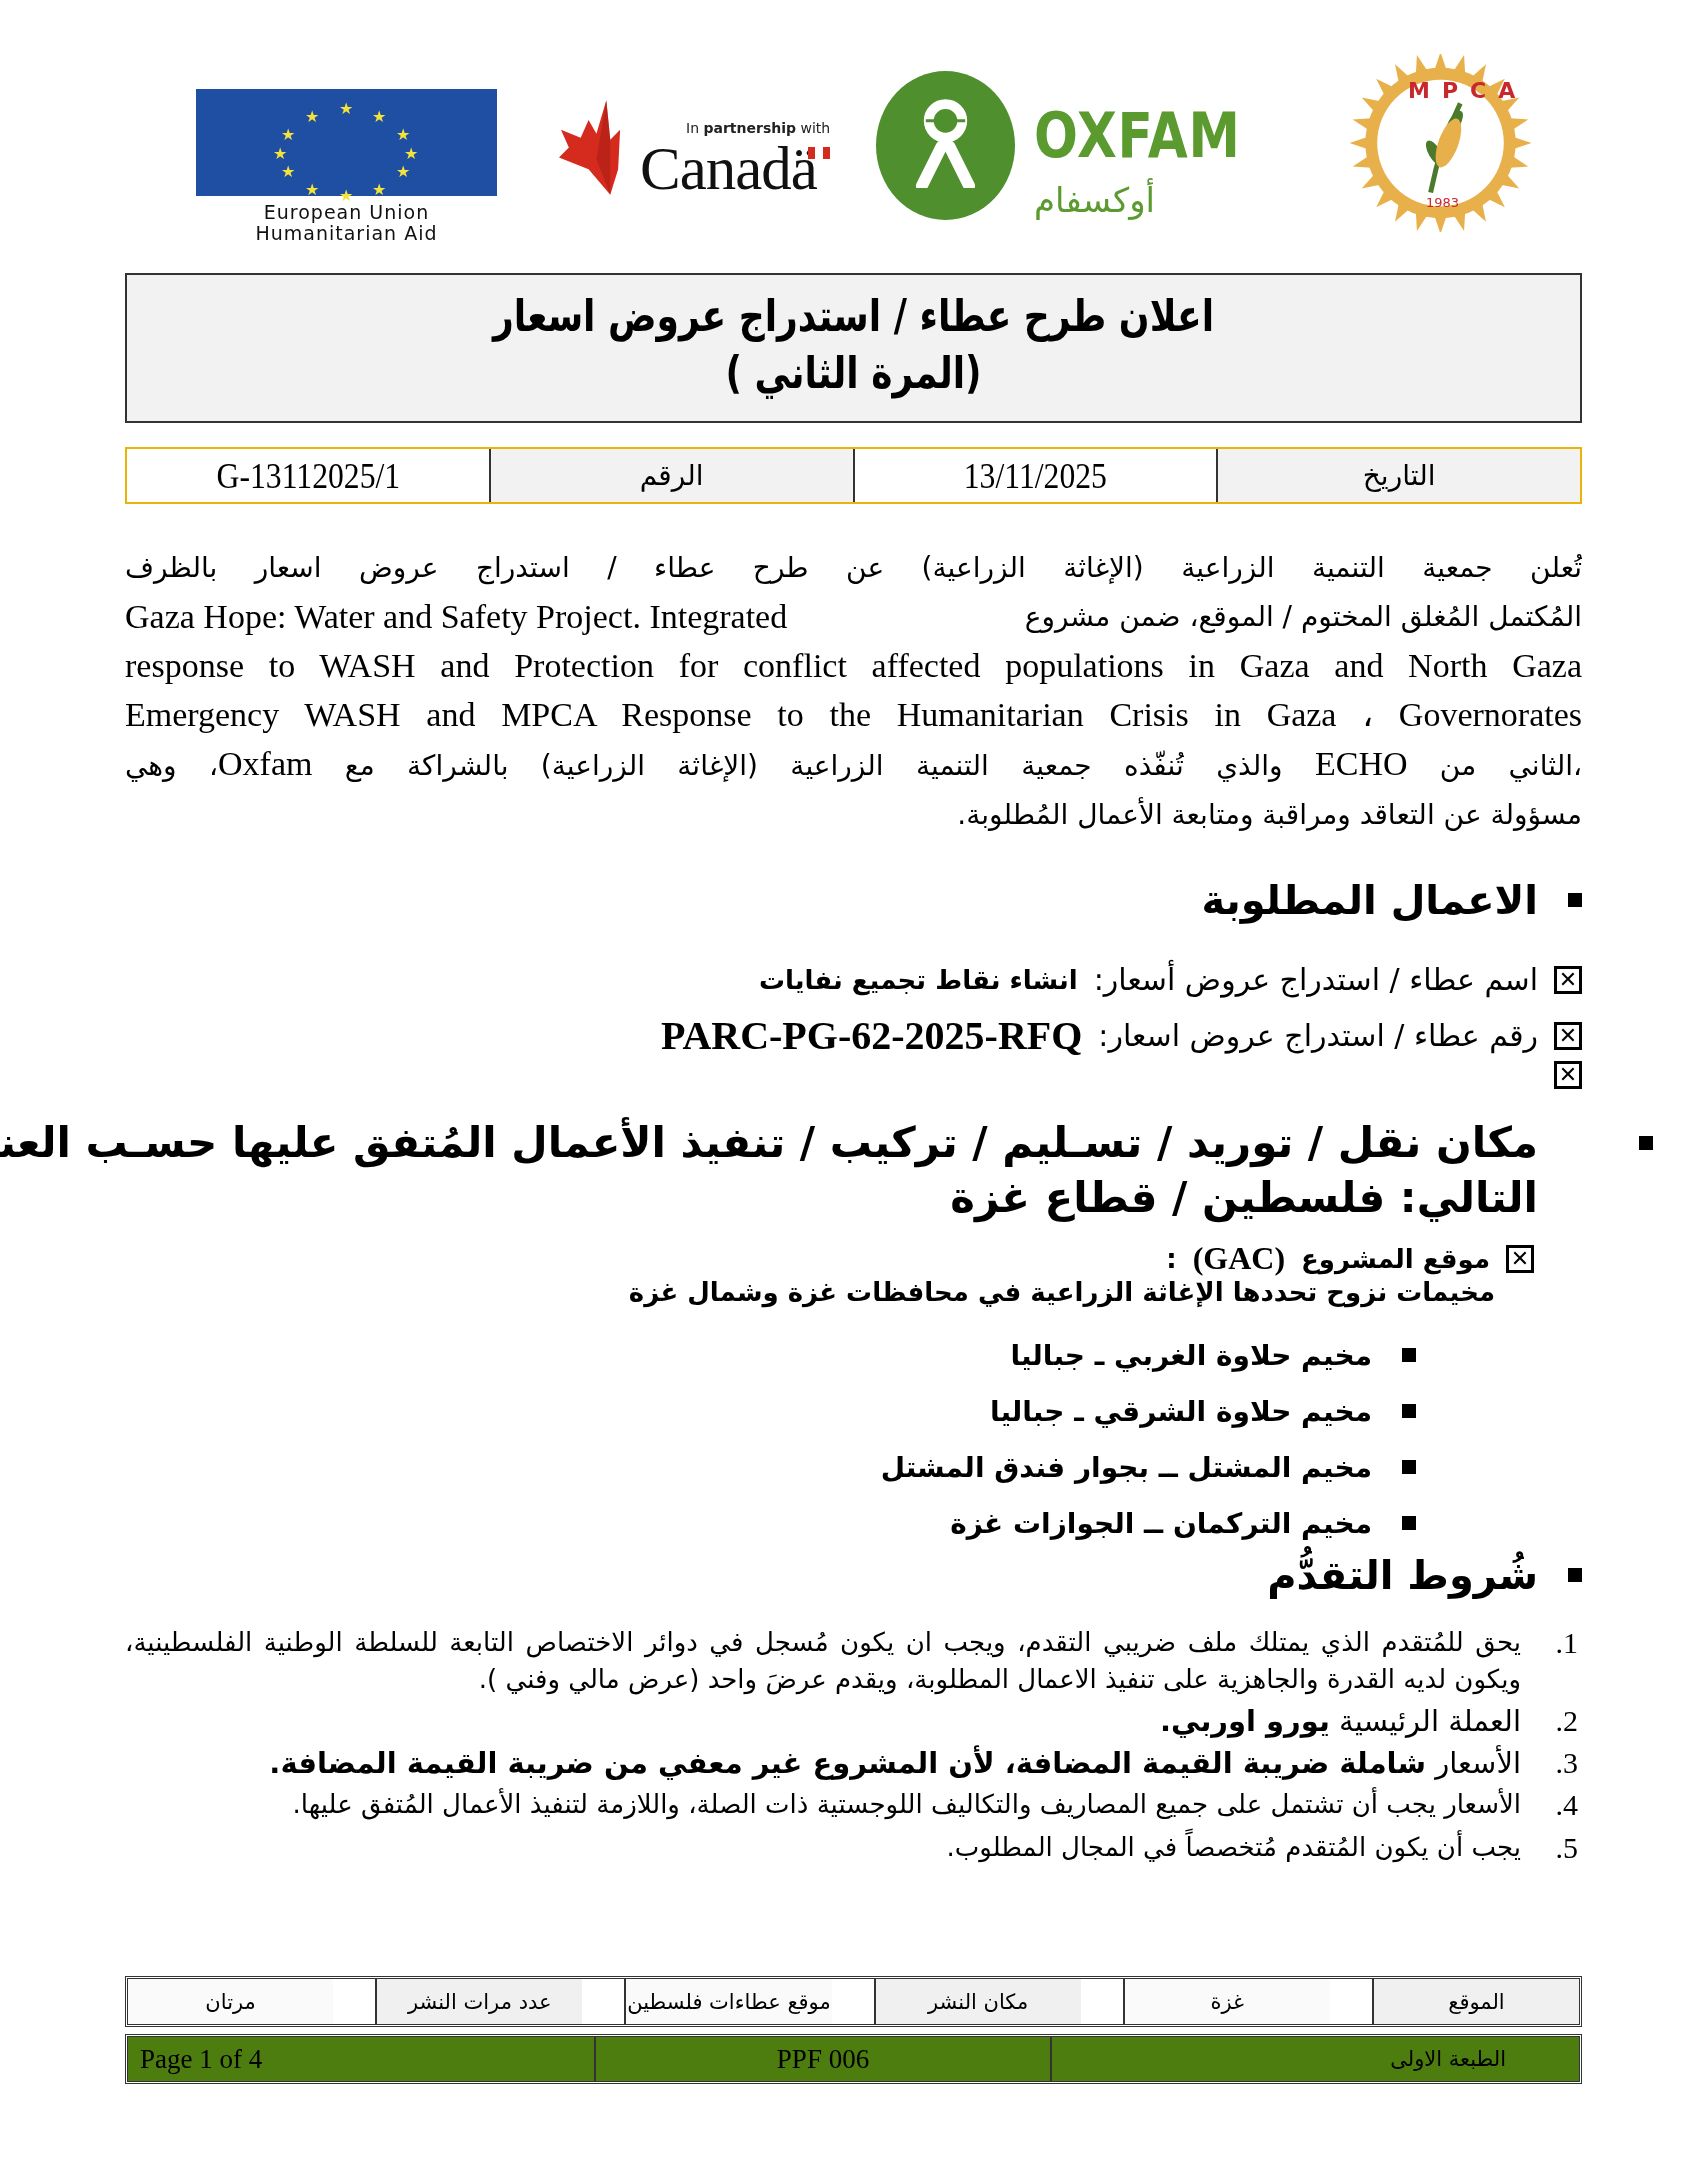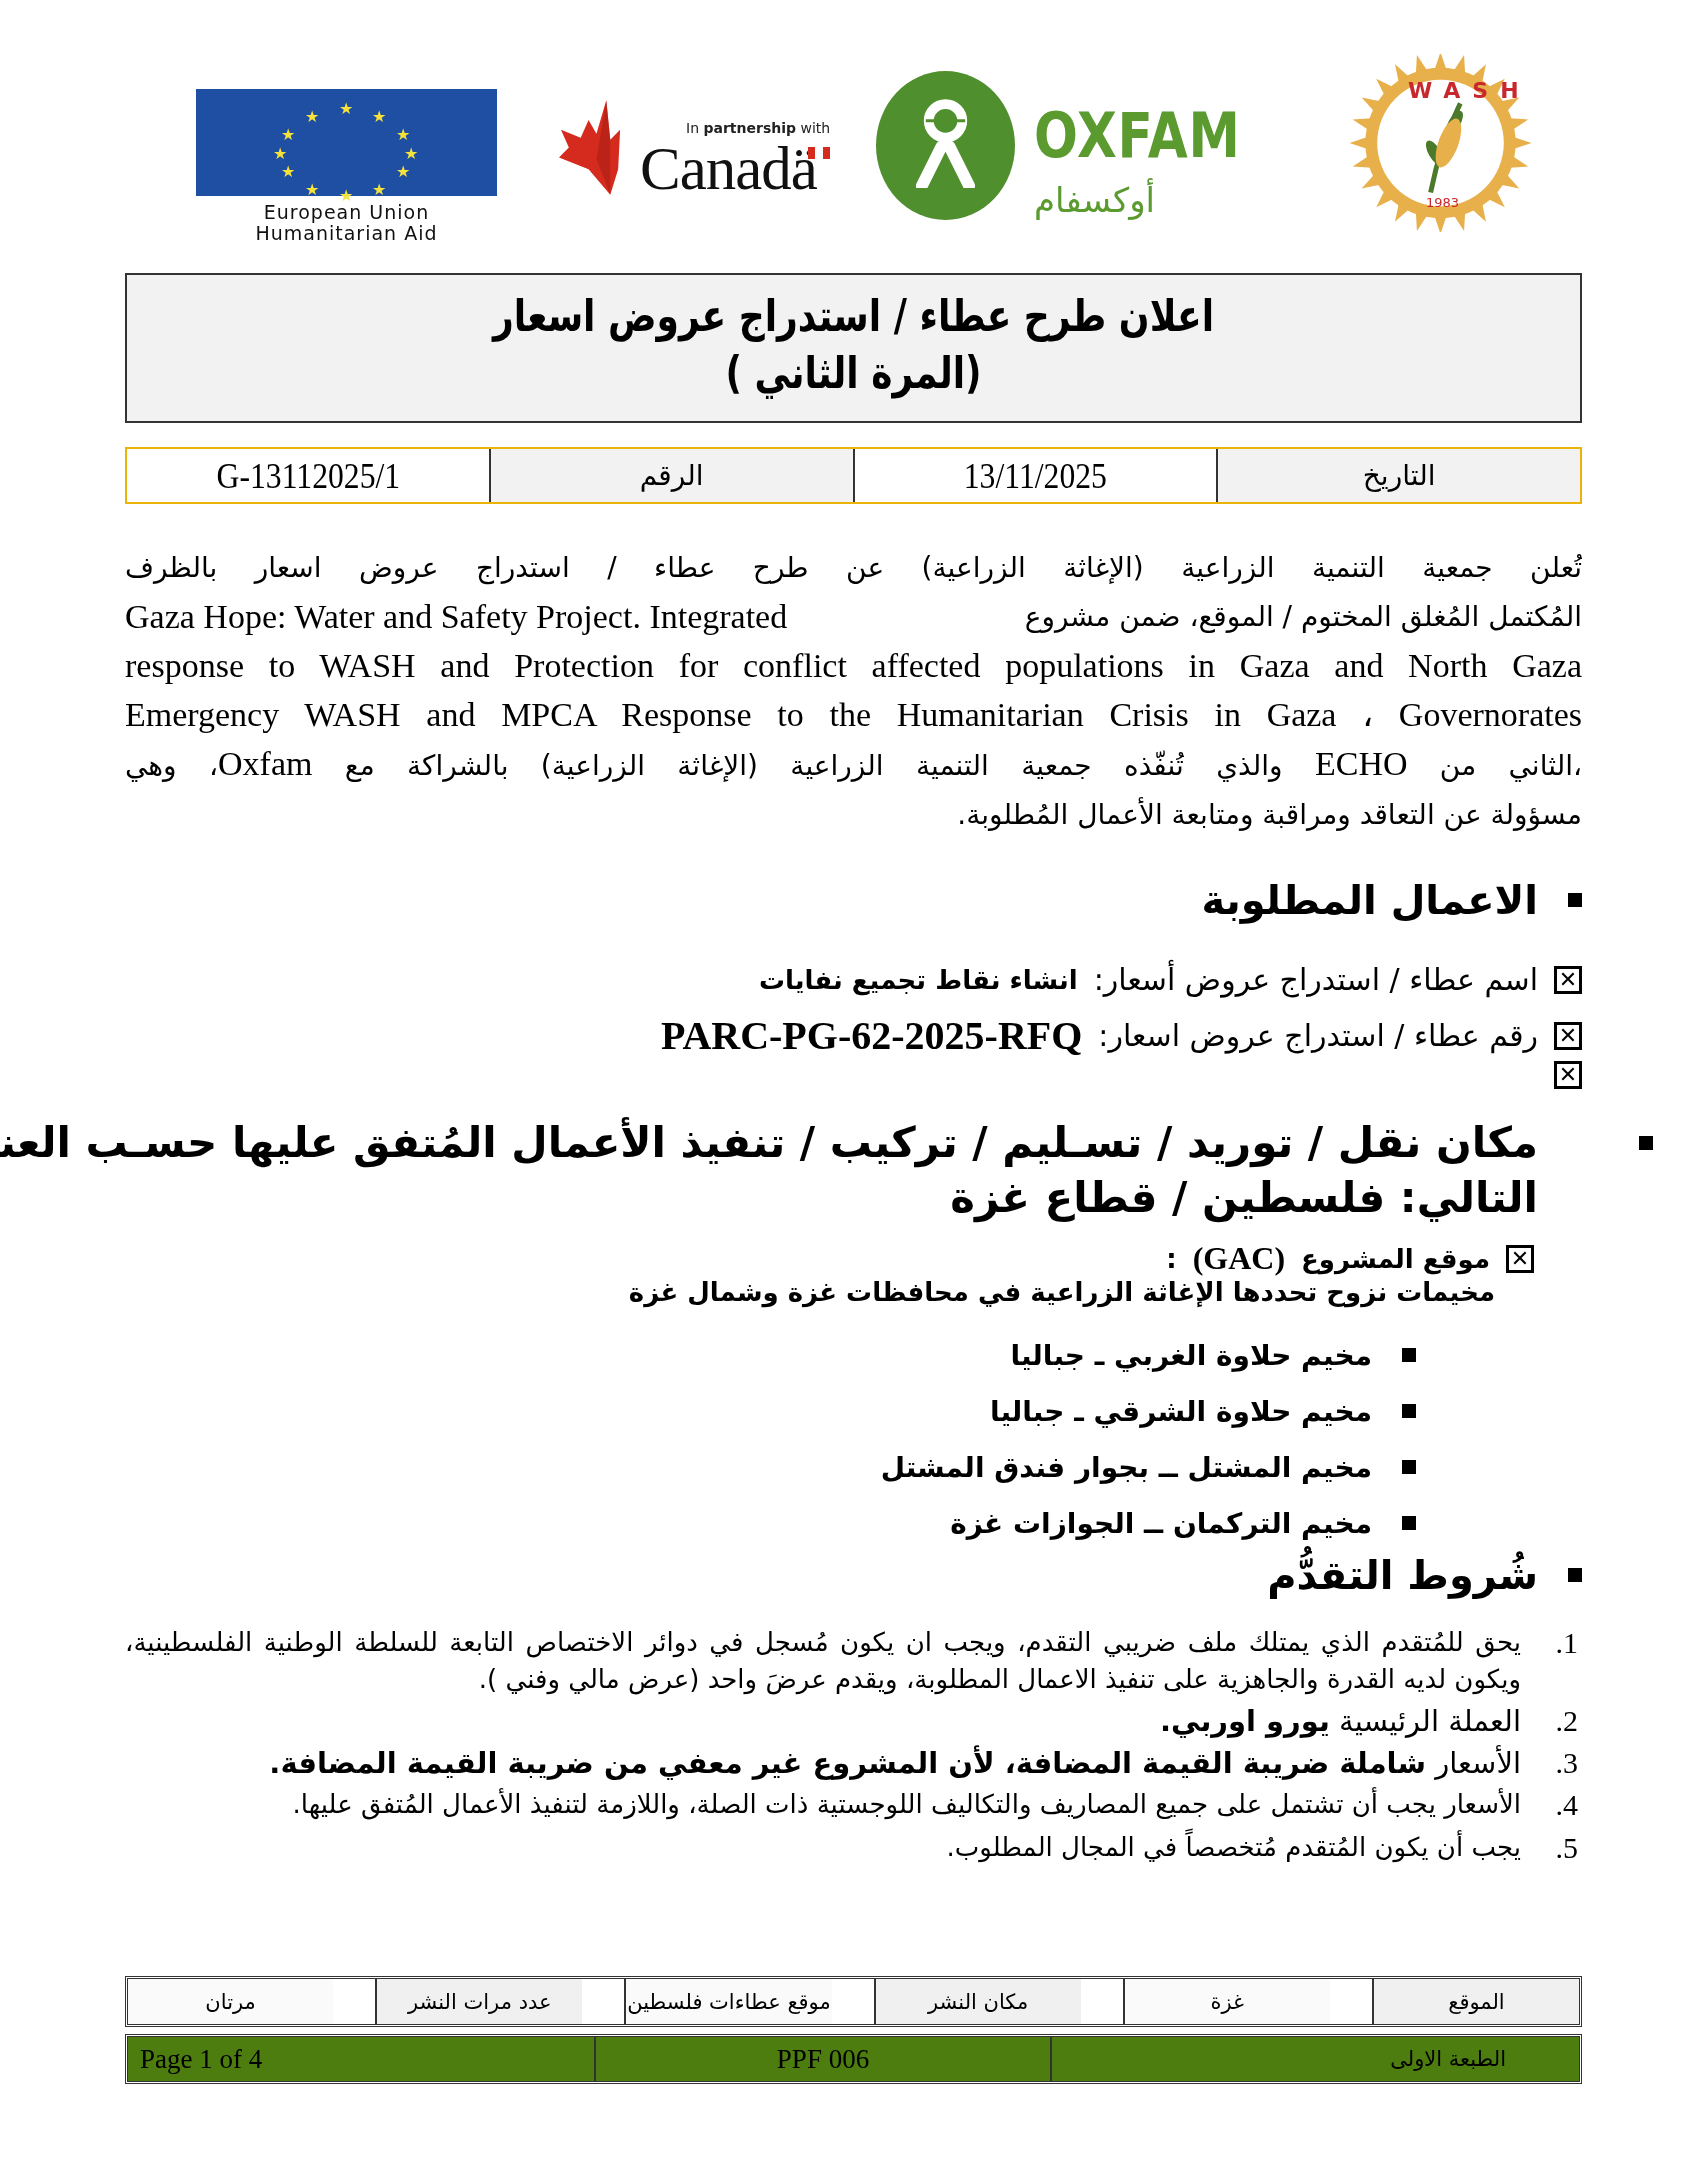--- a/index.html
+++ b/index.html
@@ -169,21 +169,21 @@
         <polygon points="0,-92 6,-74 -6,-74" transform="rotate(345)"></polygon>
       </g>
       <circle r="76" fill="#e8b04a"></circle>
       <circle r="64" fill="#fff"></circle>
       <path d="M-10 50 Q0 0 20 -40" stroke="#4a7a2a" stroke-width="5" fill="none"></path>
       <ellipse cx="14" cy="-20" rx="6" ry="14" fill="#4a7a2a" transform="rotate(30 14 -20)"></ellipse>
       <ellipse cx="-6" cy="10" rx="6" ry="14" fill="#4a7a2a" transform="rotate(-30 -6 10)"></ellipse>
       <ellipse cx="8" cy="0" rx="10" ry="26" fill="#e8b04a" transform="rotate(20 8 0)"></ellipse>
     </g>
   </svg>
-  <div style="position:absolute;left:111px;top:24px;font-family:'DejaVu Sans',sans-serif;font-size:22px;font-weight:bold;color:#c8282d;letter-spacing:12px">WASH</div>
+  <div style="position:absolute;left:111px;top:24px;font-family:'DejaVu Sans',sans-serif;font-size:22px;font-weight:bold;color:#c8282d;letter-spacing:12px">MPCA</div>
   <div style="position:absolute;left:129px;top:141px;font-family:'DejaVu Sans',sans-serif;font-size:13px;font-weight:normal;color:#c8282d">1983</div>
 </div>
 
 <div class="title-box">
   <div class="title-line l1">اعلان طرح عطاء / استدراج عروض اسعار</div>
   <div class="title-line">(المرة الثاني )</div>
 </div>
 
 <div class="info-table">
   <div class="info-cell white">

